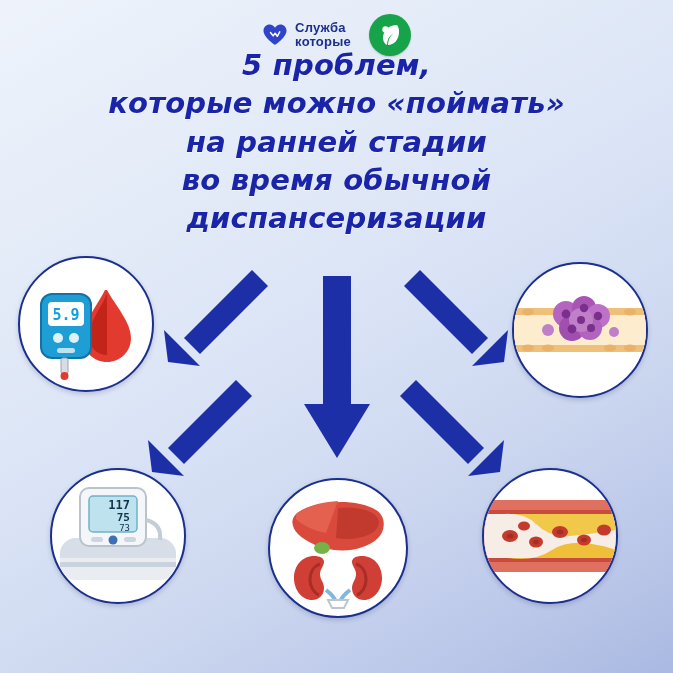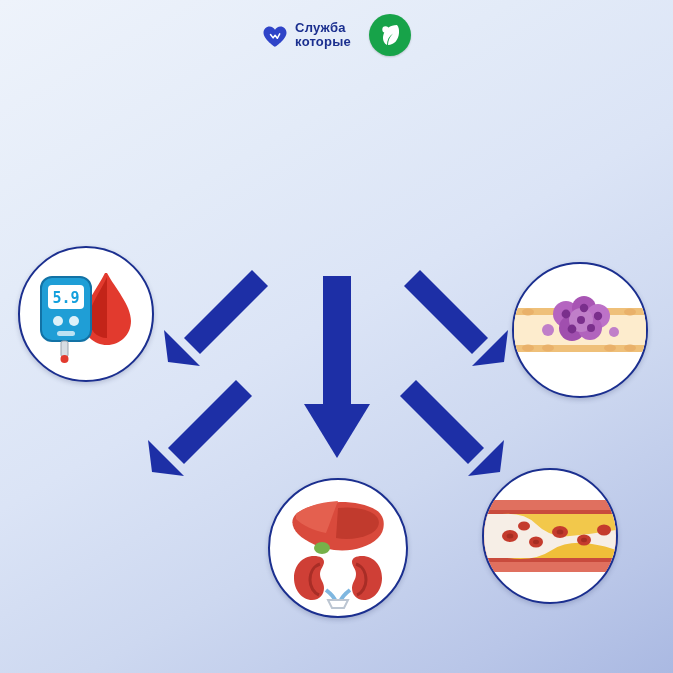--- a/index.html
+++ b/index.html
@@ -25,21 +25,21 @@
     top: 14px;
     left: 0;
     width: 673px;
     display: flex;
     justify-content: center;
     align-items: center;
     gap: 18px;
   }
   .brand {
     display: flex;
-    align-items: flex-end;
+    align-items: center;
     gap: 7px;
   }
   .brand-heart {
     width: 26px;
     height: 24px;
     flex: 0 0 auto;
   }
   .brand-text {
     display: flex;
     flex-direction: column;
@@ -81,21 +81,21 @@
     position: absolute;
     border-radius: 50%;
     background: #ffffff;
     border: 2px solid #1b2f8f;
     box-shadow: 0 2px 5px rgba(30,40,90,.22);
     overflow: hidden;
     display: flex;
     align-items: center;
     justify-content: center;
   }
-  .b-tl { left: 18px;  top: 246px; width: 132px; height: 132px; }
+  .b-tl { left: 18px;  top: 256px; width: 132px; height: 132px; align-items: flex-end; }
   .b-tr { left: 512px; top: 262px; width: 132px; height: 132px; }
   .b-bl { left: 50px;  top: 468px; width: 132px; height: 132px; }
   .b-bc { left: 268px; top: 478px; width: 136px; height: 136px; }
   .b-br { left: 482px; top: 468px; width: 132px; height: 132px; }
   .bubble svg { display: block; }
   
   .arrow { position: absolute; }
   .a-tl { left: 156px; top: 262px; }
   .a-tr { left: 396px; top: 262px; }
   .a-bl { left: 140px; top: 372px; }
@@ -119,20 +119,27 @@
       </div>
     </div>
     <div class="logo-circle">
       <svg width="30" height="30" viewBox="0 0 30 30">
         <path d="M22 5c-7 0-12 4-13.5 9.5C7 19.5 9 23.5 12 25c0-5 2-9 6-11.5-3.5 3.5-5 7.5-5 11.5 6 0 10.5-5 11-12 .2-3 0-6-2-8z" fill="#ffffff"></path>
         <circle cx="10.5" cy="9.5" r="3.2" fill="#ffffff"></circle>
       </svg>
     </div>
   </div>
 
+  <div class="title">
+    <span>5 проблем,</span>
+    <span>которые можно «поймать»</span>
+    <span>на ранней стадии</span>
+    <span>во время обычной</span>
+    <span>диспансеризации</span>
+  </div>
 
   <svg class="arrow a-tl" width="120" height="110" viewBox="0 0 120 110">
     <g fill="#1d2fa6">
       <path d="M96 8 L112 24 L44 92 L28 76 Z"></path>
       <path d="M44 104 L12 100 L8 68 Z"></path>
     </g>
   </svg>
 
   <svg class="arrow a-tr" width="120" height="110" viewBox="0 0 120 110">
     <g fill="#1d2fa6">
@@ -214,20 +221,41 @@
           <circle cx="77" cy="64" r="4"></circle>
           <circle cx="67" cy="56" r="4"></circle>
         </g>
       </g>
 
       <circle cx="34" cy="66" r="6" fill="#c07fc9"></circle>
       <circle cx="100" cy="68" r="5" fill="#c07fc9"></circle>
     </svg>
   </div>
 
+  <div class="bubble b-bl">
+    <svg width="120" height="120" viewBox="0 0 120 120">
+
+      <path d="M18 62 h84 a16 16 0 0 1 16 16 v10 a16 16 0 0 1 -16 16 H18 a16 16 0 0 1 -16 -16 v-10 a16 16 0 0 1 16 -16 z" fill="#e9edf2"></path>
+      <path d="M18 62 h84 a16 16 0 0 1 16 16 v4 H2 v-4 a16 16 0 0 1 16 -16 z" fill="#d7dee7"></path>
+      <rect x="2" y="86" width="116" height="5" fill="#c9d2dd"></rect>
+
+      <rect x="22" y="12" width="66" height="58" rx="9" fill="#f4f6f9" stroke="#b9c2cd" stroke-width="2"></rect>
+
+      <rect x="31" y="20" width="48" height="36" rx="4" fill="#bfe3ee" stroke="#6fb3c8" stroke-width="1.5"></rect>
+      <text x="72" y="33" font-family="DejaVu Sans Mono, monospace" font-size="12" font-weight="bold" fill="#12324a" text-anchor="end">117</text>
+      <text x="72" y="45" font-family="DejaVu Sans Mono, monospace" font-size="11" font-weight="bold" fill="#12324a" text-anchor="end">75</text>
+      <text x="72" y="55" font-family="DejaVu Sans Mono, monospace" font-size="9" fill="#12324a" text-anchor="end">73</text>
+
+      <circle cx="55" cy="64" r="4.5" fill="#3d6fb4"></circle>
+      <rect x="33" y="61" width="12" height="5" rx="2.5" fill="#cdd6e0"></rect>
+      <rect x="66" y="61" width="12" height="5" rx="2.5" fill="#cdd6e0"></rect>
+
+      <path d="M88 44 q16 4 14 20" stroke="#c3ccd7" stroke-width="4" fill="none"></path>
+    </svg>
+  </div>
 
   <div class="bubble b-bc">
     <svg width="124" height="124" viewBox="0 0 124 124">
 
       <path d="M20 28 C38 14 80 12 100 24 c10 6 10 20 2 28 -10 10 -28 14 -44 12 -14-2 -28-8 -36-16 -6-6 -8-14 -2-20 z" fill="#d94a3c"></path>
       <path d="M62 22 C80 20 94 24 100 30 c6 6 2 14 -6 18 -10 5 -24 6 -34 4 z" fill="#c13a2d"></path>
       <path d="M20 28 c10-8 26-12 42-13 -4 10 -8 22 -12 32 -12-2 -24-8 -30-14 z" fill="#e4604f"></path>
 
       <ellipse cx="46" cy="62" rx="8" ry="6" fill="#76b14a"></ellipse>
 

